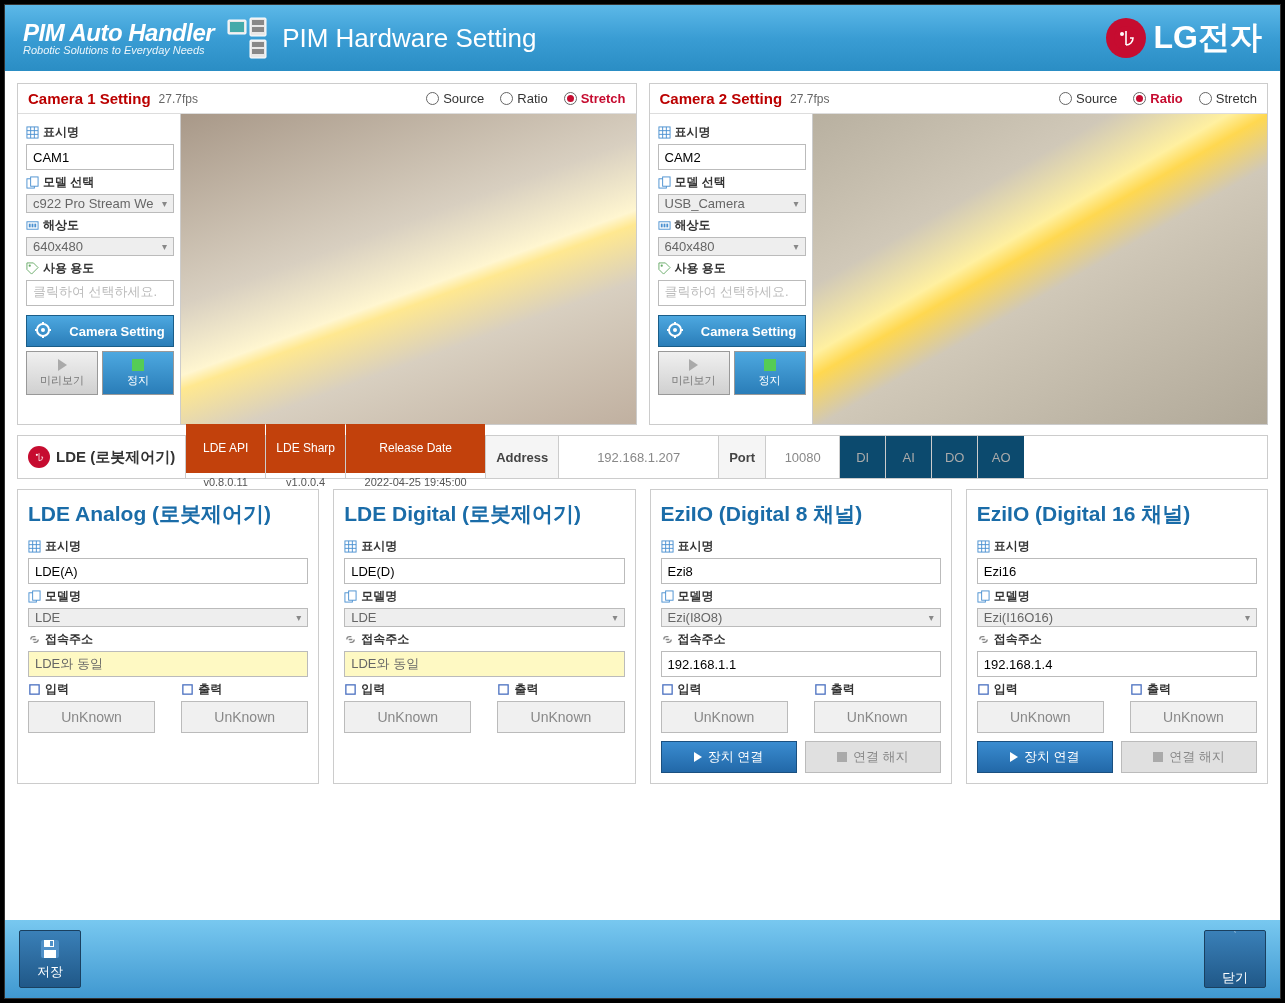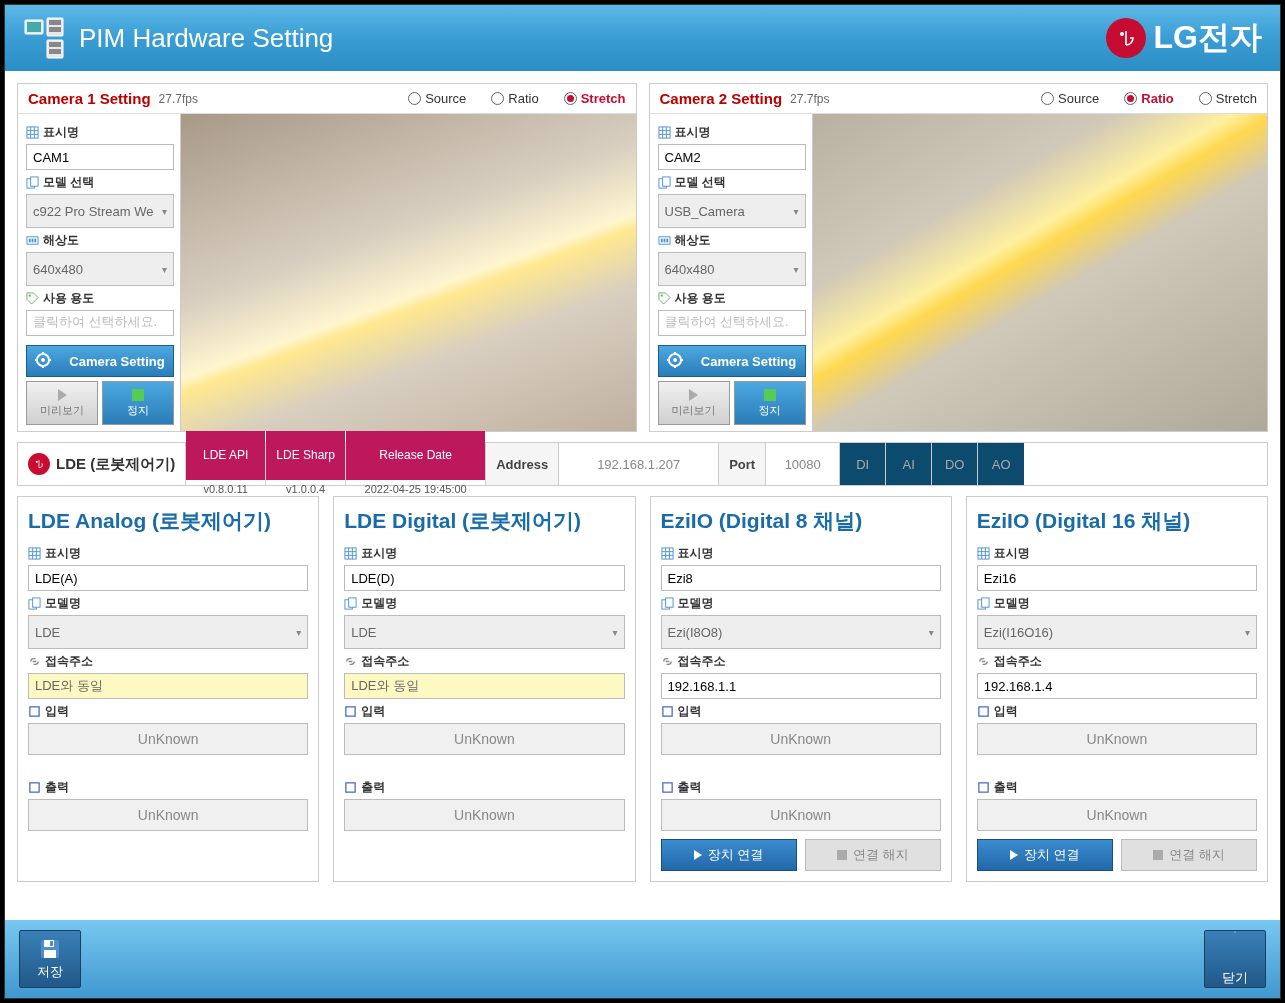--- a/index.html
+++ b/index.html
@@ -16,64 +16,64 @@
 .lg-circle { width: 40px; height: 40px; border-radius: 50%; background: #c60c30; color: #fff; display: flex; align-items: center; justify-content: center; font-weight: bold; font-size: 22px; }
 .lg-text { font-size: 32px; font-weight: bold; color: #fff; }
 
 .content { flex: 1; padding: 12px; background: #fff; display: flex; flex-direction: column; gap: 10px; }
 
 .cam-row { display: flex; gap: 12px; }
 .cam-panel { flex: 1; border: 1px solid #ccc; display: flex; flex-direction: column; }
 .cam-header { display: flex; align-items: center; padding: 6px 10px; border-bottom: 1px solid #ddd; font-size: 13px; }
 .cam-title { color: #b00; font-weight: bold; font-size: 15px; margin-right: 8px; }
 .cam-fps { color: #666; font-size: 12px; }
-.radio-group { margin-left: auto; display: flex; gap: 25px; }
+.radio-group { margin-left: auto; display: flex; gap: 16px; }
 .radio-item { display: flex; align-items: center; gap: 4px; cursor: pointer; font-size: 13px; color: #333; }
 .radio-dot { width: 13px; height: 13px; border: 1px solid #666; border-radius: 50%; display: inline-flex; align-items: center; justify-content: center; }
 .radio-dot.sel::after { content: ''; width: 7px; height: 7px; background: #c60c30; border-radius: 50%; }
 .radio-item.sel-txt { color: #c60c30; font-weight: bold; }
 
 .cam-body { display: flex; }
 .cam-controls { width: 162px; padding: 6px 6px 6px 8px; font-size: 12px; }
 .field-label { display: flex; align-items: center; gap: 4px; color: #333; font-size: 12px; margin-top: 4px; margin-bottom: 3px; font-weight: bold; }
 .mini-icon { width: 13px; height: 13px; display: inline-block; }
 .text-input { width: 100%; height: 26px; border: 1px solid #bbb; padding: 2px 6px; font-size: 13px; background: #fff; }
 .text-input.disabled { background: #fef9c3; color: #666; }
 .text-input.placeholder { color: #bbb; }
-.select-box { width: 100%; height: 34px; border: 1px solid #bbb; background: #eee; color: #666; padding: 2px 6px; font-size: 13px; display: flex; align-items: center; justify-content: space-between; }
+.select-box { width: 100%; height: 19px; border: 1px solid #bbb; background: #eee; color: #666; padding: 2px 6px; font-size: 13px; display: flex; align-items: center; justify-content: space-between; }
 .cam-setting-btn { width: 100%; height: 32px; margin-top: 9px; background: linear-gradient(to bottom, #4da8e0, #2a7db8); color: #fff; border: 1px solid #1a5d88; display: flex; align-items: center; justify-content: center; gap: 18px; font-size: 13px; font-weight: bold; cursor: pointer; }
 .btn-row { display: flex; gap: 4px; margin-top: 4px; }
 .preview-btn, .stop-btn { flex: 1; height: 44px; border: 1px solid #999; display: flex; flex-direction: column; align-items: center; justify-content: center; font-size: 11px; cursor: pointer; }
 .preview-btn { background: linear-gradient(to bottom, #f0f0f0, #d0d0d0); color: #777; }
 .stop-btn { background: linear-gradient(to bottom, #4da8e0, #2a7db8); color: #fff; }
 .play-tri { width: 0; height: 0; border-left: 9px solid #aaa; border-top: 6px solid transparent; border-bottom: 6px solid transparent; margin-bottom: 2px;}
 .stop-sq { width: 12px; height: 12px; background: #5c5; margin-bottom: 2px; }
 
 .cam-view { flex: 1; border-left: 1px solid #ccc; background: #c8b090; position: relative; min-height: 310px; overflow: hidden; }
 .cam1-view { background: linear-gradient(160deg, #a89888 0%, #d8cfc0 40%, #fff6d0 55%, #ffe890 58%, #d8cfc0 70%, #c0b0a0 100%); }
 .cam2-view { background: linear-gradient(150deg, #b8b0a0 0%, #d0c8b8 30%, #fff0a0 42%, #ffd850 46%, #d0c8b8 55%, #b0a898 100%); }
 
 .lde-bar { display: flex; align-items: stretch; border: 1px solid #ccc; height: 44px; }
 .lde-cell { display: flex; align-items: center; justify-content: center; padding: 0 10px; border-right: 1px solid #ccc; font-size: 13px; }
 .lde-main { gap: 6px; font-weight: bold; color: #333; font-size: 15px; }
 .lg-small { width: 22px; height: 22px; border-radius: 50%; background: #c60c30; color: #fff; display: flex; align-items: center; justify-content: center; font-size: 12px; font-weight: bold;}
 .ver-col { flex-direction: column; background: #fff; padding: 0; width: 80px; font-size: 11px; }
 .ver-col.wide { width: 140px; }
-.ver-head { background: #be185d; color: #fff; width: 100%; text-align: center; padding: 18px 0; font-size: 12px; }
+.ver-head { background: #c2410c; color: #fff; width: 100%; text-align: center; padding: 18px 0; font-size: 12px; }
 .ver-val { color: #555; padding: 3px 0; }
 .addr-label { background: #f5f5f5; font-weight: bold; color: #444; }
 .addr-input { flex: 0 0 160px; color: #888; }
 .port-input { flex: 0 0 74px; color: #888; }
 .disconn { background: #e04848; color: #fff; font-weight: bold; flex: 0 0 130px; }
 .io-tab { background: #0c4a6e; color: #aaa; width: 46px; }
 
 .dev-row { display: flex; gap: 14px; }
 .dev-panel { flex: 1; border: 1px solid #ccc; padding: 10px; display: flex; flex-direction: column; }
 .dev-title { color: #1a6ca8; font-weight: bold; font-size: 21px; margin-bottom: 6px; }
-.io-row { display: flex; gap: 20px; flex-direction: column; }
+.io-row { display: flex; gap: 26px; }
 .io-col { flex: 1; }
 .io-val { height: 32px; border: 1px solid #bbb; background: #f0f0f0; color: #888; display: flex; align-items: center; justify-content: center; font-size: 14px; }
 .conn-row { display: flex; gap: 8px; margin-top: 8px; }
 .conn-btn { flex: 1; height: 32px; display: flex; align-items: center; justify-content: center; gap: 6px; font-size: 13px; cursor: pointer; }
 .conn-btn.pri { background: linear-gradient(to bottom, #3a8cd0, #2268a8); color: #fff; border: 1px solid #1a5080; }
 .conn-btn.sec { background: #e0e0e0; color: #888; border: 1px solid #bbb; }
 .play-w { width: 0; height: 0; border-left: 8px solid #fff; border-top: 5px solid transparent; border-bottom: 5px solid transparent;}
 
 .footer { height: 78px; background: linear-gradient(to bottom, #78c8f0, #4098d0); display: flex; align-items: center; padding: 0 14px; }
 .foot-btn { width: 62px; height: 58px; background: linear-gradient(to bottom, #3a80b8, #205888); border: 1px solid #1a4060; color: #fff; display: flex; flex-direction: column; align-items: center; justify-content: center; gap: 2px; font-size: 13px; cursor: pointer; border-radius: 2px;}
@@ -81,20 +81,24 @@
 .save-icon { width: 24px; height: 24px; }
 .chev { font-size: 10px; color: #888; }
 </style>
 </head>
 <body>
 
 <div class="window">
 
   <div class="titlebar">
     <div class="titlebar-left">
+      <div class="app-logo-block">
+        <div class="app-title">PIM Auto Handler</div>
+        <div class="app-subtitle">Robotic Solutions to Everyday Needs</div>
+      </div>
       <svg class="app-icon-svg" viewBox="0 0 44 44">
         <rect x="2" y="4" width="18" height="14" rx="1" fill="#e8e8e8" stroke="#fff" stroke-width="1"></rect>
         <rect x="4" y="6" width="14" height="10" fill="#4aa"></rect>
         <rect x="24" y="2" width="16" height="18" rx="1" fill="#e8e8e8" stroke="#fff"></rect>
         <rect x="26" y="4" width="12" height="5" fill="#888"></rect>
         <rect x="26" y="11" width="12" height="5" fill="#888"></rect>
         <rect x="24" y="24" width="16" height="18" rx="1" fill="#e8e8e8" stroke="#fff"></rect>
         <rect x="26" y="26" width="12" height="5" fill="#888"></rect>
         <rect x="26" y="33" width="12" height="5" fill="#888"></rect>
       </svg>

